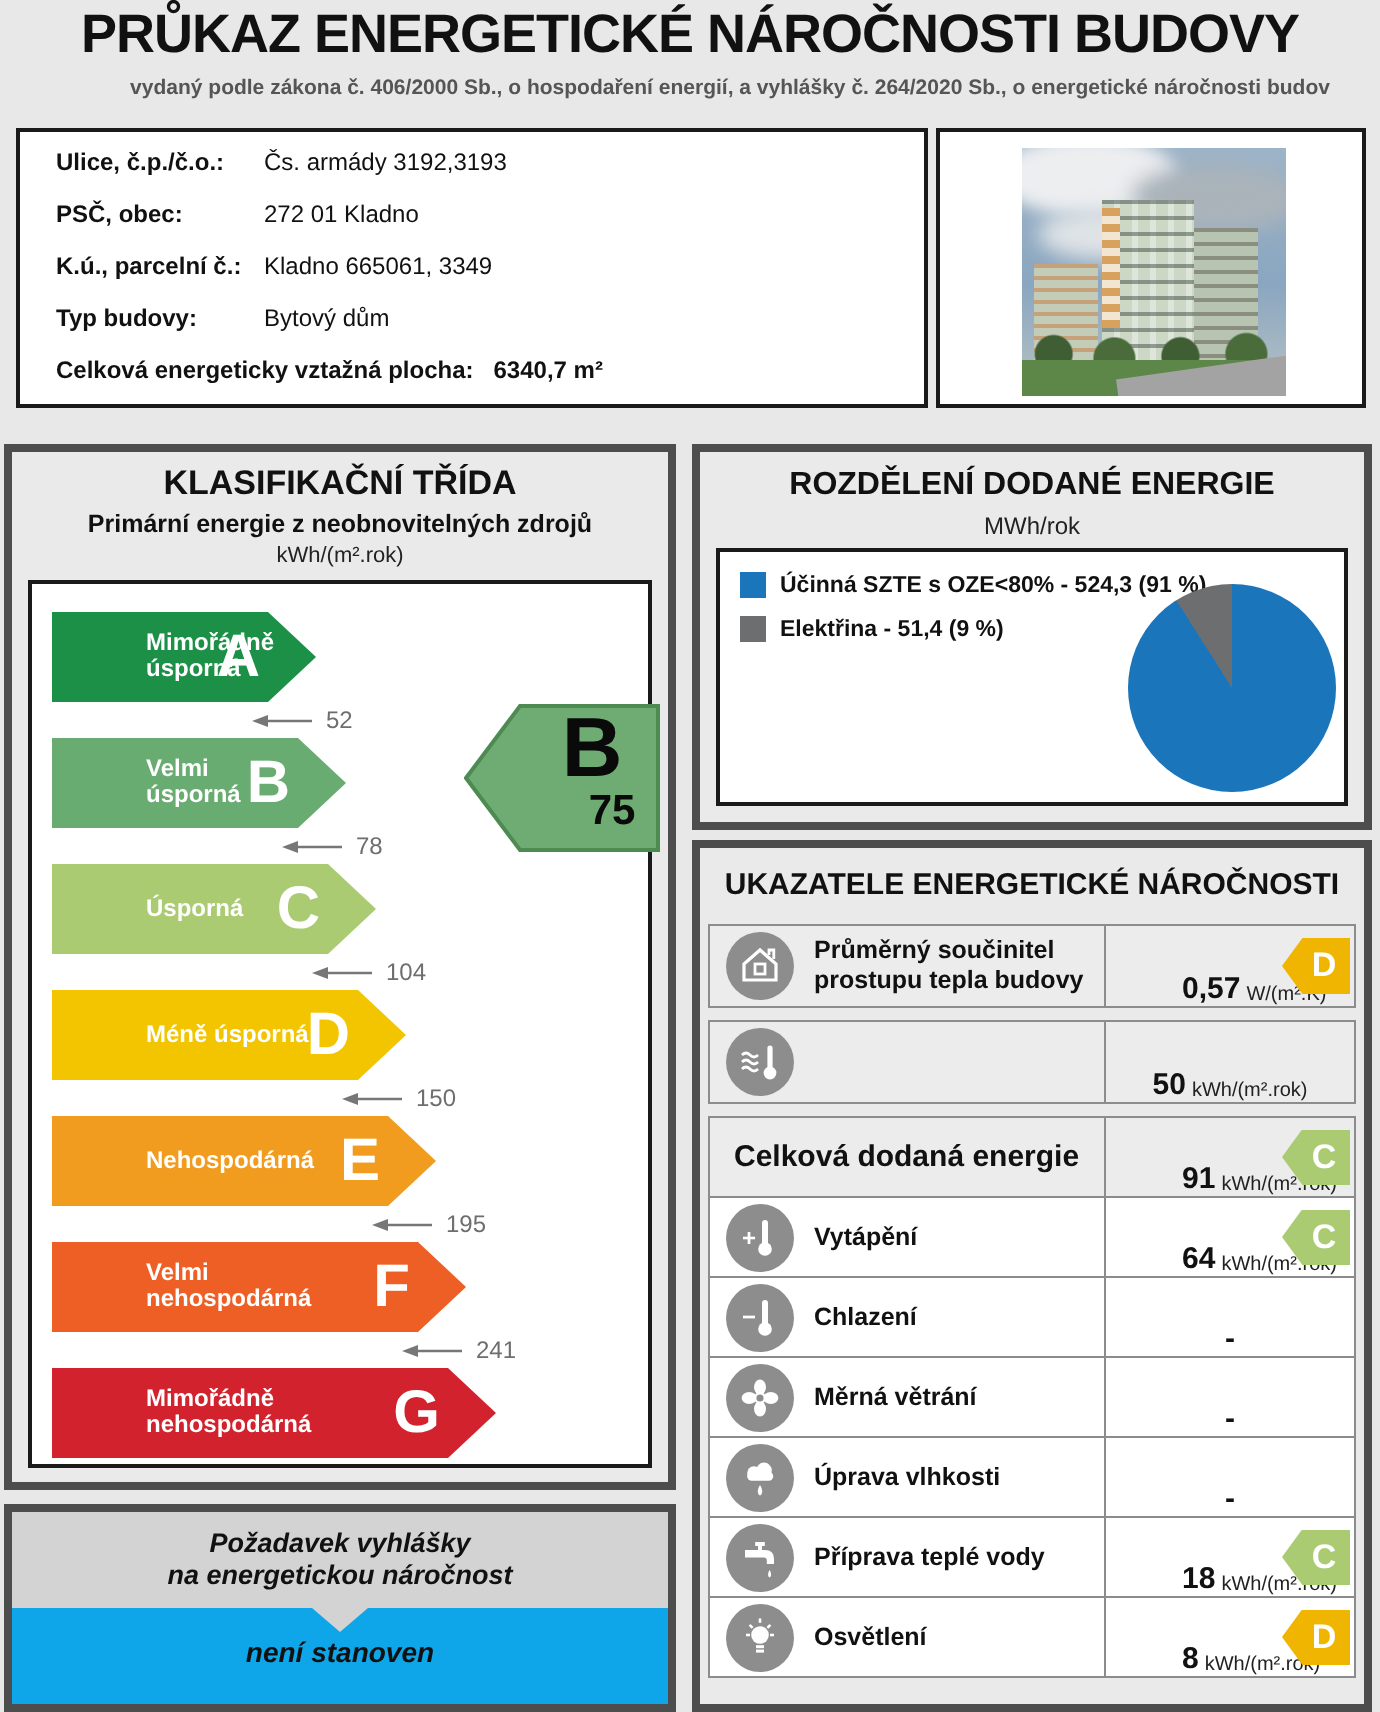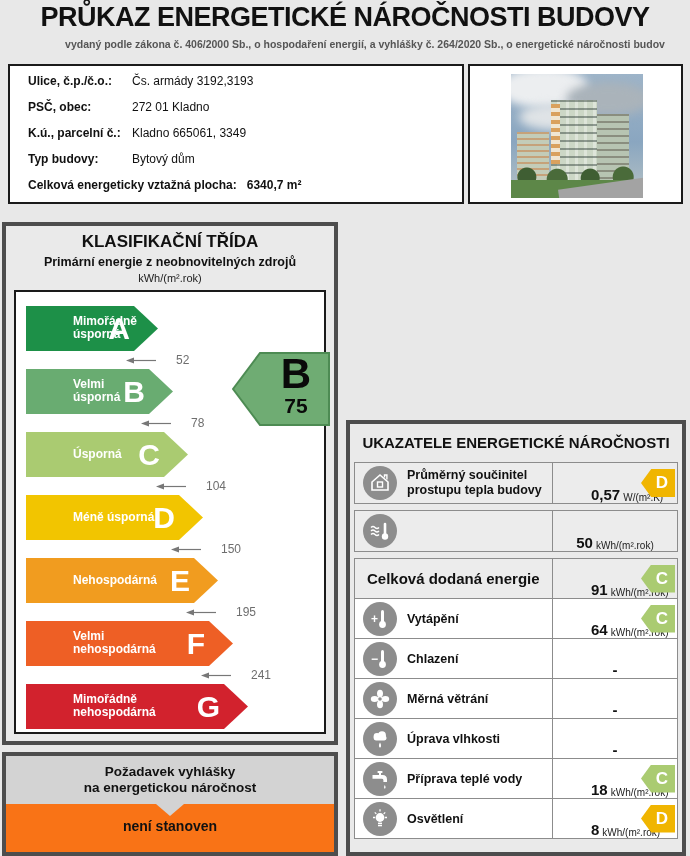--- a/index.html
+++ b/index.html
@@ -56,30 +56,30 @@
   .cls-sub   { position:absolute; top:29px; font-size:12.5px; }
   .cls-unit  { position:absolute; top:46px; width:100%; text-align:center; font-size:11px; color:#222; }
   .chart-box { position:absolute; left:8px; top:64px; width:312px; height:444px;
     background:#fff; border:2px solid #1a1a1a; }
   .class-arrow { position:absolute; left:10px; height:45px; color:#fff;
     clip-path:polygon(0 0, calc(100% - 24px) 0, 100% 50%, calc(100% - 24px) 100%, 0 100%); }
   .class-label { position:absolute; left:10px; top:50%; transform:translateY(-50%);
     font-size:12px; font-weight:bold; line-height:1.15; white-space:pre-line;margin-left:37px; }
   .class-letter { position:absolute; right:28px; top:50%; transform:translateY(-50%);
     font-size:30px; font-weight:bold; }
-  .threshold { position:absolute; display:flex; align-items:center; gap:20px;
+  .threshold { position:absolute; display:flex; align-items:center; gap:7px;
     font-size:12px; color:#6e6e6e; height:16px; }
   .rating-arrow { position:absolute; left:216px; top:60px; width:98px; height:74px; }
   .rating-arrow svg { position:absolute; left:0; top:0; }
   .rating-letter { position:absolute; left:30px; top:-2px; width:68px; text-align:center;
     font-size:42px; font-weight:bold; color:#0a0a0a; }
-  .rating-value { position:absolute; left:30px; top:42px; width:68px; text-align:center;
+  .rating-value { position:absolute; left:40px; top:42px; width:68px; text-align:center;
     font-size:21px; font-weight:bold; color:#0a0a0a; }
 
-  .req-box { left:2px; top:752px; width:336px; height:104px; background:#f97316; }
+  .req-box { left:2px; top:752px; width:336px; height:104px; background:#0ea5e9;font-style:italic; }
   .req-head { position:absolute; left:0; top:0; width:100%; height:48px; background:#d3d3d3;
     display:flex; align-items:center; justify-content:center; text-align:center;
     font-size:13.5px; font-weight:bold; color:#111; white-space:pre-line; line-height:1.2; }
   .req-notch { position:absolute; left:50%; top:48px; transform:translateX(-50%);
     width:0; height:0; border-left:14px solid transparent; border-right:14px solid transparent;
     border-top:12px solid #d3d3d3; }
   .req-value { position:absolute; left:0; top:62px; width:100%; text-align:center;
     font-size:14px; font-weight:bold; color:#111; }
 
   
@@ -258,20 +258,35 @@
     </div>
   </div>
 
   <div class="panel req-box">
     <div class="req-head">Požadavek vyhlášky
 na energetickou náročnost</div>
     <div class="req-notch"></div>
     <div class="req-value">není stanoven</div>
   </div>
 
+  <div class="panel pie-panel">
+    <div class="panel-title pie-title">ROZDĚLENÍ DODANÉ ENERGIE</div>
+    <div class="pie-unit">MWh/rok</div>
+    <div class="pie-box">
+      <div class="legend-item" style="top:10px">
+        <span class="legend-swatch" style="background-color: rgb(27, 117, 187);"></span>
+        <span>Účinná SZTE s OZE&lt;80% - 524,3 (91 %)</span>
+      </div>
+      <div class="legend-item" style="top:32px">
+        <span class="legend-swatch" style="background-color: rgb(109, 110, 112);"></span>
+        <span>Elektřina - 51,4 (9 %)</span>
+      </div>
+      <div class="pie" style="background: conic-gradient(rgb(27, 117, 187) 0deg, rgb(27, 117, 187) 327.6deg, rgb(109, 110, 112) 327.6deg, rgb(109, 110, 112) 360deg);"></div>
+    </div>
+  </div>
 
   <div class="panel ind-panel">
     <div class="panel-title ind-title">UKAZATELE ENERGETICKÉ NÁROČNOSTI</div>
 
     <div class="ind-row gray has-badge" style="top:38px;height:42px">
       <div class="ind-icon">
         <svg viewBox="0 0 24 24">
             <path d="M4 11 L12 4 L20 11 V19 H4 Z" fill="none" stroke="#fff" stroke-width="1.6"></path>
             <rect x="9.5" y="11" width="5" height="5" fill="none" stroke="#fff" stroke-width="1.4"></rect>
             <path d="M16.5 6.5 V4 h2.4 v4.5" fill="none" stroke="#fff" stroke-width="1.4"></path>

